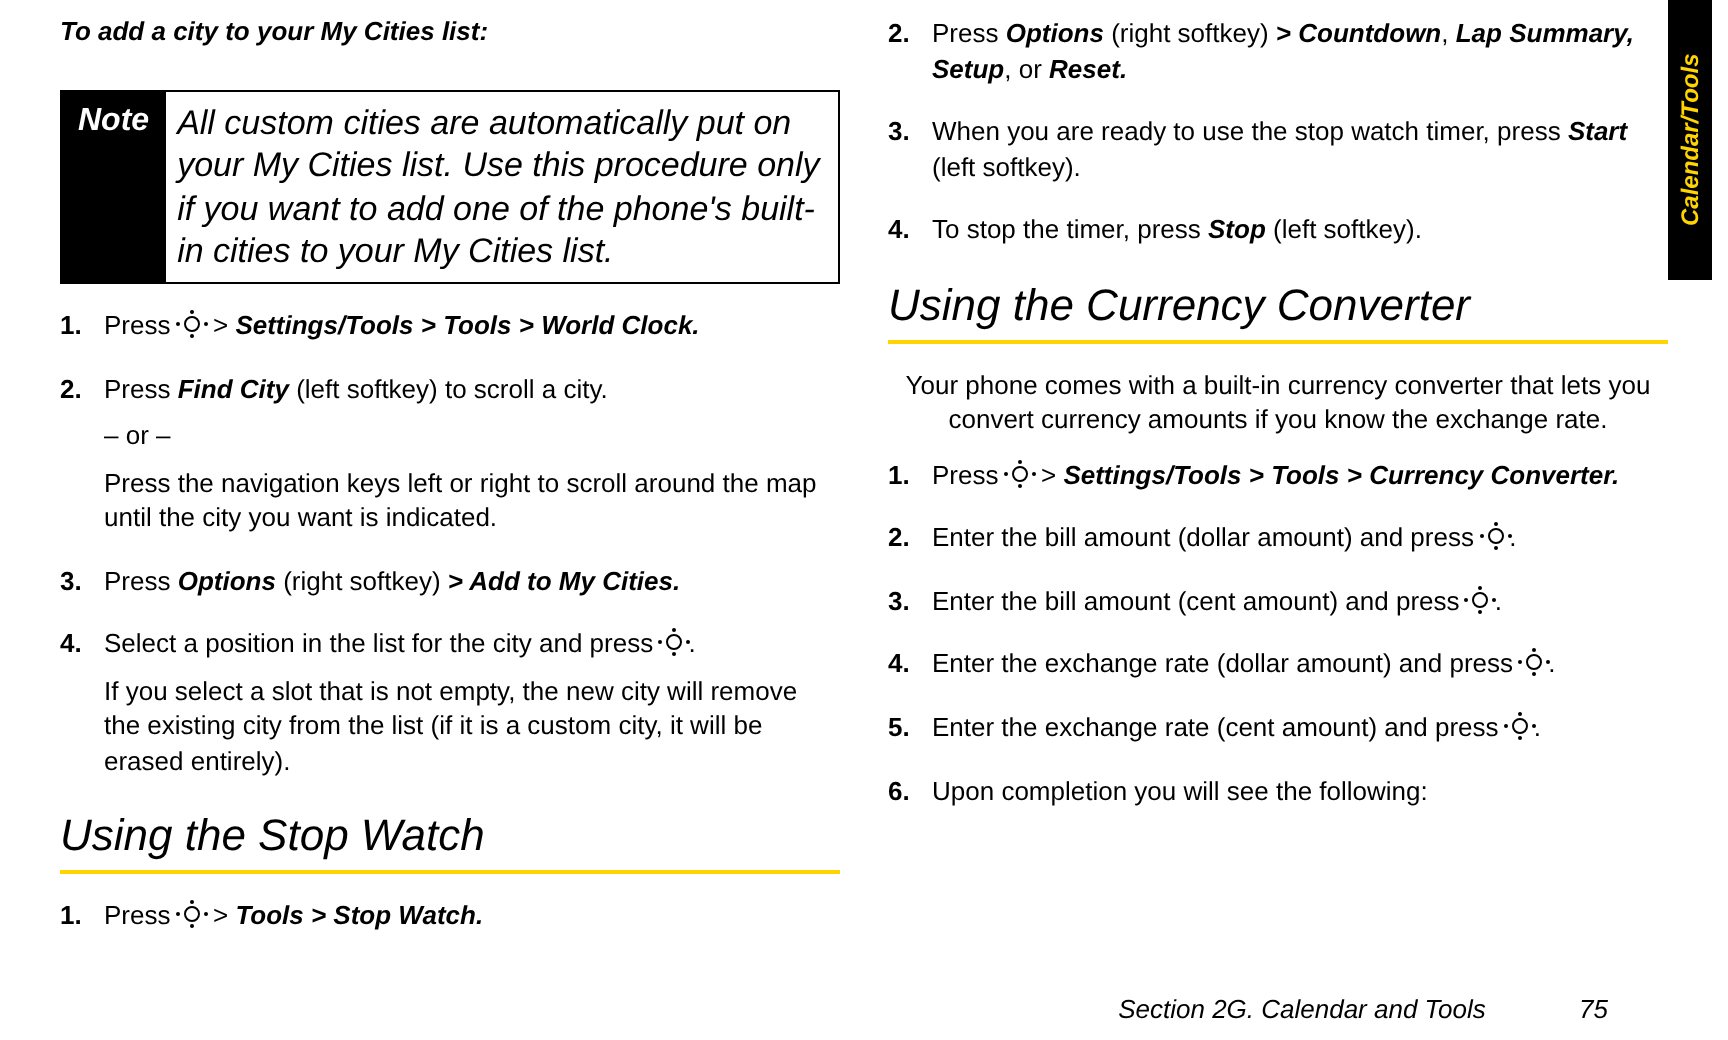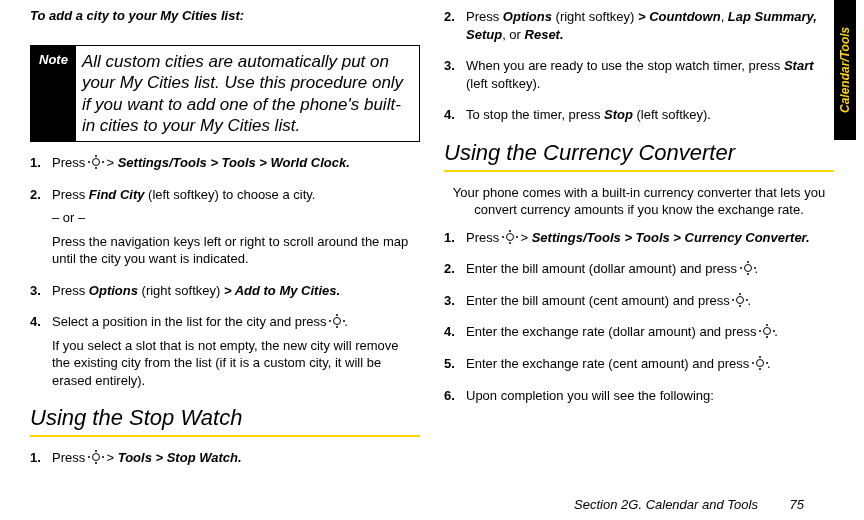--- a/index.html
+++ b/index.html
@@ -50,21 +50,21 @@
     border: 1px solid #000;
     display: flex;
     margin-bottom: 12px;
   }
   .note-left {
     background: #000;
     color: #fff;
     font-style: italic;
     font-weight: bold;
     padding: 6px 8px;
-    font-size: 13px;
+    font-size: 16px;
     display: flex;
     align-items: flex-start;
   }
   .note-right {
     font-style: italic;
     font-size: 17px;
     line-height: 1.25;
     padding: 5px 6px;
   }
   ol.steps { list-style: none; }
@@ -121,21 +121,21 @@
   .navkey .dl { left: -1px; top: 5px; }
   .navkey .dr { left: 13px; top: 5px; }
   .footer {
     position: absolute;
     bottom: 8px;
     right: 60px;
     font-style: italic;
     font-size: 13px;
   }
   .footer .pnum {
-    margin-left: 28px;
+    margin-left: 43px;
   }
 </style>
 </head>
 <body>
 
 <div class="side-tab">Calendar/Tools</div>
 
 <div class="page">
 
   <div class="col">
@@ -154,21 +154,21 @@
             <span>Press </span>
             <span class="navkey"><span class="o"></span><span class="d dt"></span><span class="d db"></span><span class="d dl"></span><span class="d dr"></span></span>
             <span> &gt; </span><span class="bi">Settings/Tools &gt; Tools &gt; World Clock.</span>
           </p>
         </div>
       </li>
       <li>
         <span class="num">2.</span>
         <div class="body">
           <p>
-            <span>Press </span><span class="bi">Find City</span><span> (left softkey) to choose a city.</span>
+            <span>Press </span><span class="bi">Find City</span><span> (left softkey) to scroll a city.</span>
           </p>
           <p>– or –</p>
           <p>Press the navigation keys left or right to scroll around the map until the city you want is indicated.</p>
         </div>
       </li>
       <li>
         <span class="num">3.</span>
         <div class="body">
           <p>
             <span>Press </span><span class="bi">Options</span><span> (right softkey) </span><span class="bi">&gt; </span><span class="bi">Add to My Cities.</span>

